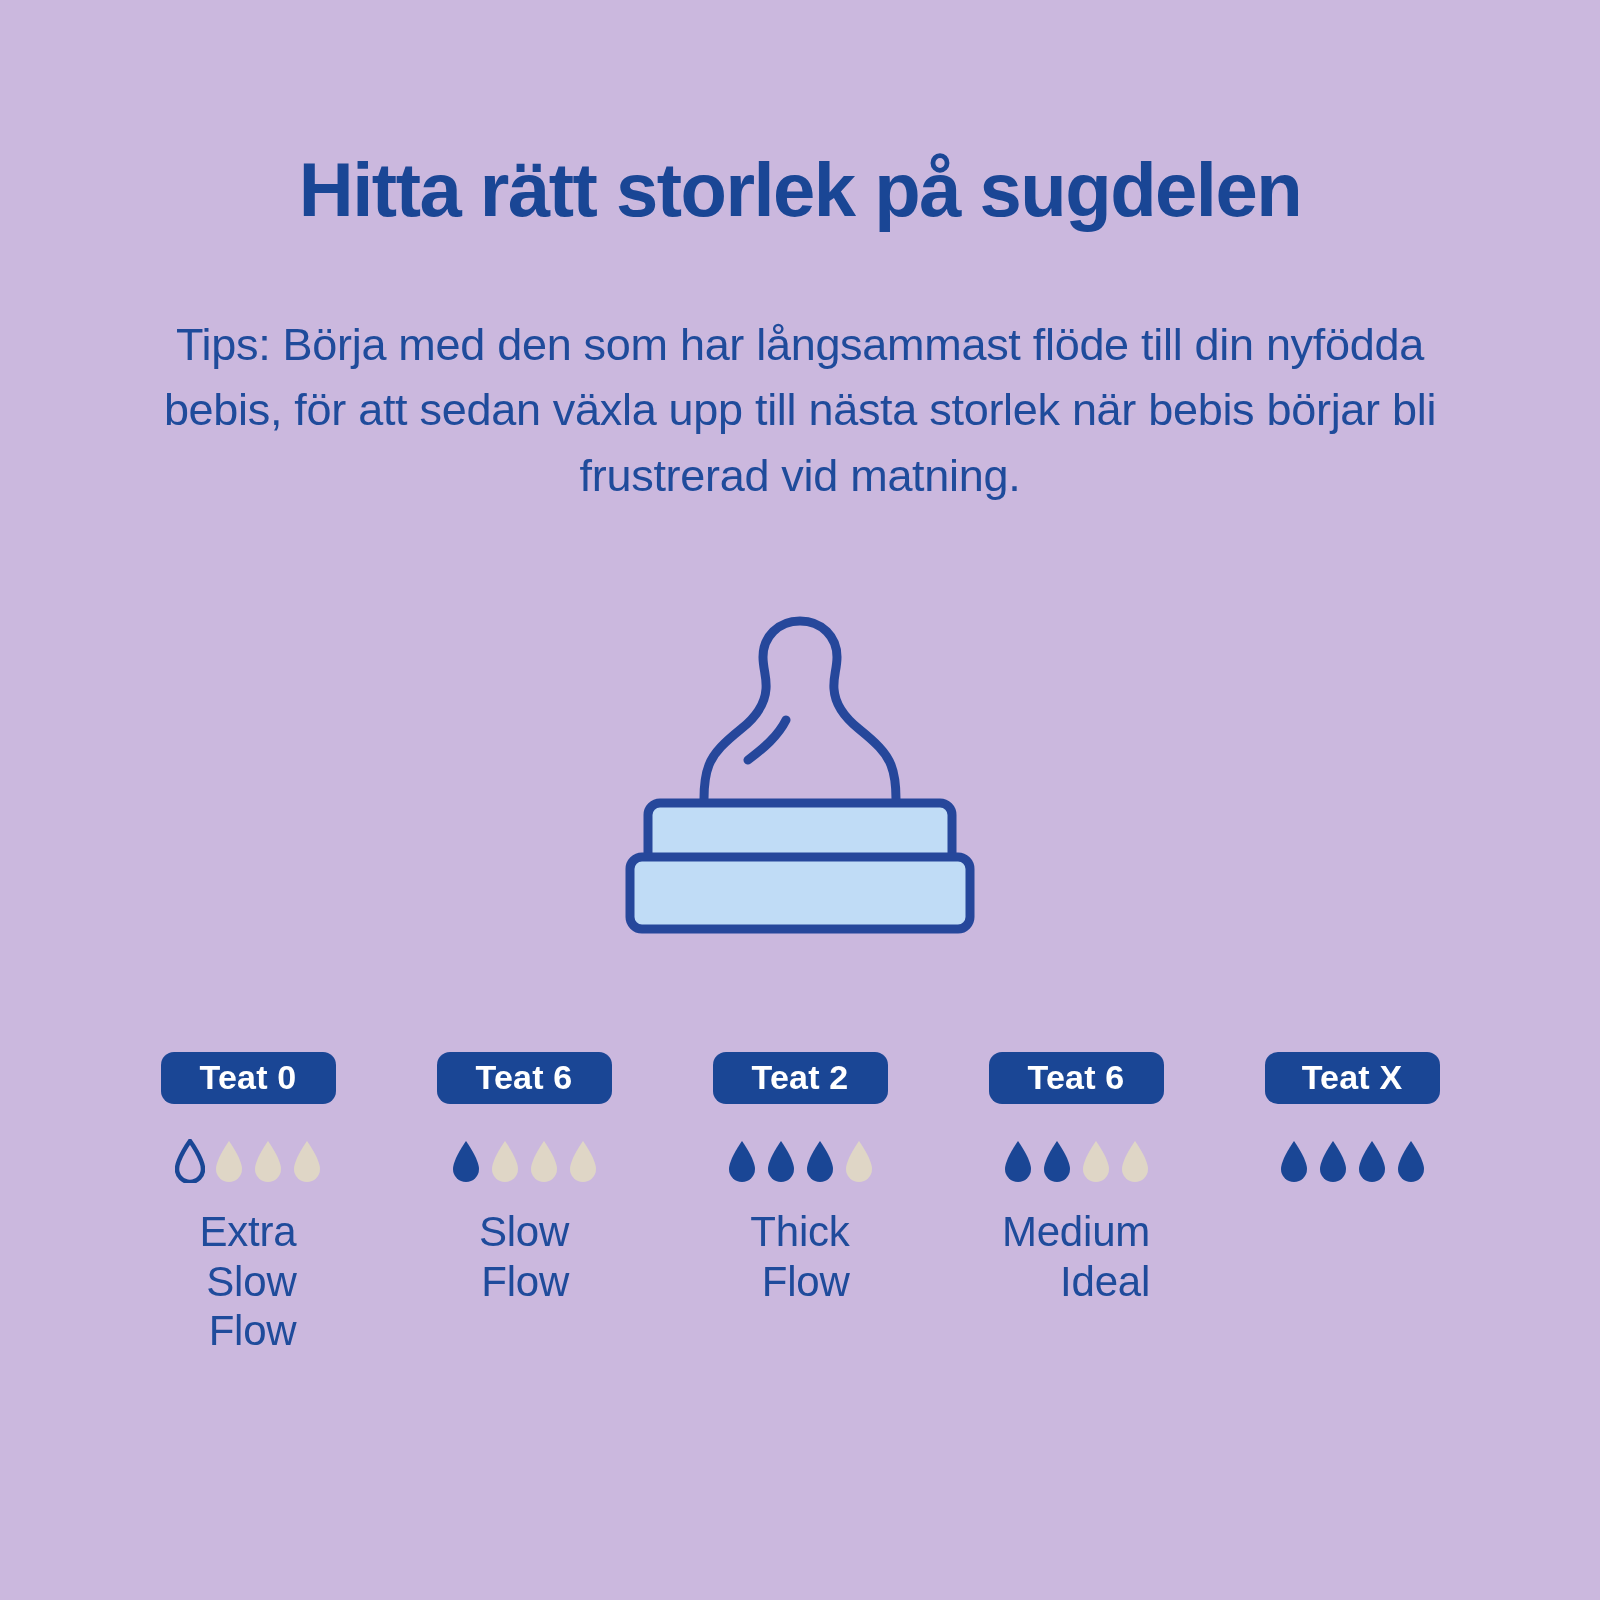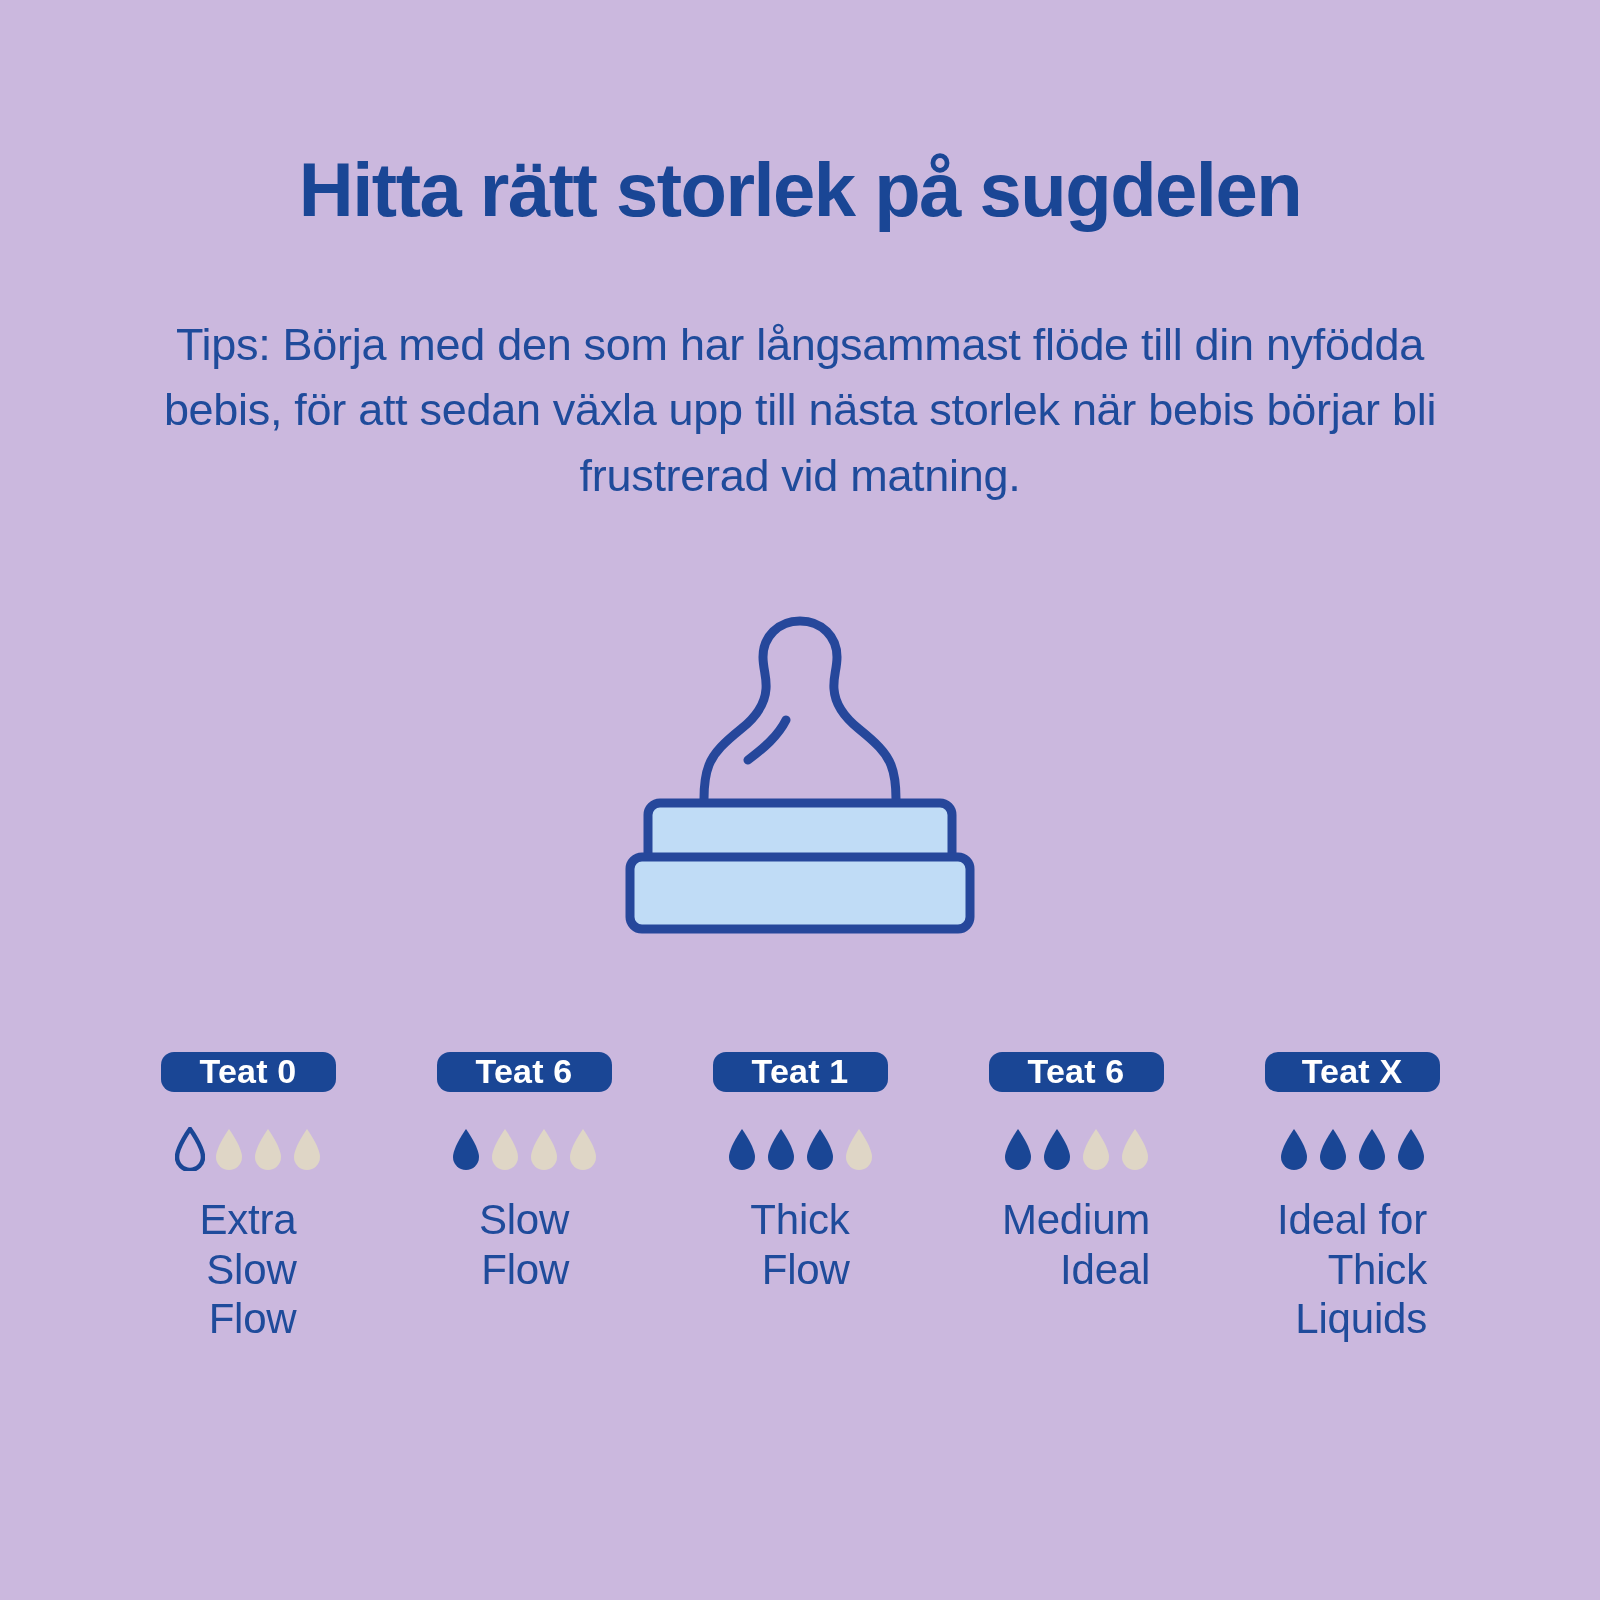--- a/index.html
+++ b/index.html
@@ -86,21 +86,21 @@
     align-items: center;
     justify-content: center;
     background: #1A4695;
     color: #FFFFFF;
     font-size: 34px;
     font-weight: 700;
     letter-spacing: 0.2px;
     border-radius: 13px;
     padding: 10px 30px 13px 30px;
     min-width: 175px;
-    height: 40px;
+    height: 52px;
     line-height: 1;
     white-space: nowrap;
   }
 
   .drops {
     display: flex;
     gap: 9px;
     margin-top: 35px;
     height: 46px;
     align-items: flex-start;
@@ -208,21 +208,21 @@
           <svg viewBox="0 0 30 44">
               <path d="M15 2 C15 2 28 20 28 30 A13 13 0 0 1 2 30 C2 20 15 2 15 2 Z" fill="#DFD6C6"></path>
             </svg>
         </span>
       </div>
       <div class="flow-label">Slow
 Flow</div>
     </div>
 
     <div class="column">
-      <span class="badge">Teat 1</span>
+      <span class="badge">Teat 2</span>
       <div class="drops">
         <span class="drop">
           <svg viewBox="0 0 30 44">
               <path d="M15 2 C15 2 28 20 28 30 A13 13 0 0 1 2 30 C2 20 15 2 15 2 Z" fill="#1A4695"></path>
             </svg>
         </span>
         <span class="drop">
           <svg viewBox="0 0 30 44">
               <path d="M15 2 C15 2 28 20 28 30 A13 13 0 0 1 2 30 C2 20 15 2 15 2 Z" fill="#1A4695"></path>
             </svg>
@@ -287,19 +287,16 @@
           <svg viewBox="0 0 30 44">
               <path d="M15 2 C15 2 28 20 28 30 A13 13 0 0 1 2 30 C2 20 15 2 15 2 Z" fill="#1A4695"></path>
             </svg>
         </span>
         <span class="drop">
           <svg viewBox="0 0 30 44">
               <path d="M15 2 C15 2 28 20 28 30 A13 13 0 0 1 2 30 C2 20 15 2 15 2 Z" fill="#1A4695"></path>
             </svg>
         </span>
       </div>
-      <div class="flow-label">Ideal for
-Thick
-Liquids</div>
     </div>
 
   </div>
 </div>
 
 </body></html>

